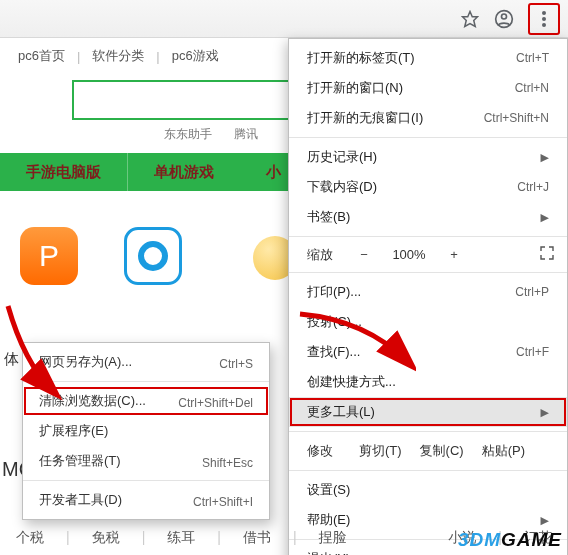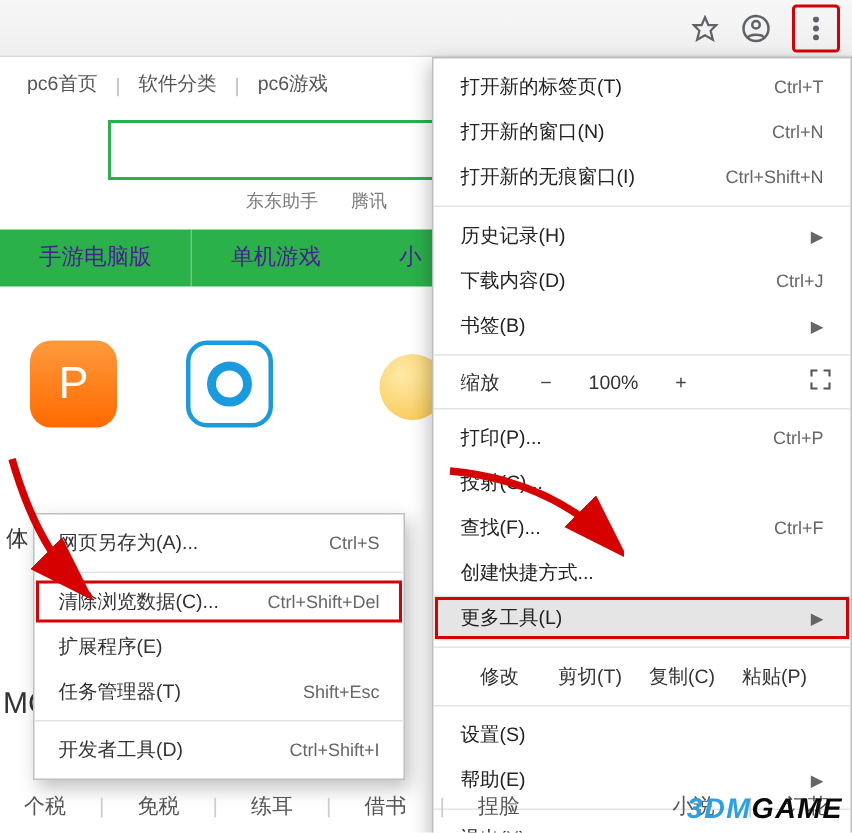--- a/index.html
+++ b/index.html
@@ -11,21 +11,21 @@
   .dots-wrap { border:2px solid #d60000; border-radius:3px; padding:4px; }
 
   .navrow { height: 36px; display: flex; align-items: center; gap: 12px; padding: 0 18px; color:#555; }
   .navrow .sep { color: #bbb; }
   .navrow a { color:#555; }
 
   .searcharea { padding: 6px 72px 10px 72px; position: relative; text-align: center; }
   .searchbox { border: 2px solid #2bb14a; height: 40px; }
   .subhints { display:flex; gap:22px; color:#7a7a7a; font-size:12px; padding:6px 0 0 92px; }
 
-  .greenbar { background:#2bb14a; height:38px; display:flex; align-items:flex-end; color:#4c1d95; font-size:15px; }
+  .greenbar { background:#2bb14a; height:38px; display:flex; align-items:flex-end; color:#7f1d1d; font-size:15px;font-weight:bold; }
   .greenbar .gtab { padding:0 26px; line-height:38px; }
   .greenbar .gtab:first-child { border-right:1px solid rgba(255,255,255,0.3);}
 
   .appgrid { display:flex; gap:46px; padding:36px 0 0 20px; }
   .appicon { width:58px; height:58px; border-radius:14px; display:flex; align-items:center; justify-content:center; font-size:30px; color:#fff; }
   .ico1 { background:linear-gradient(#ff9a3c,#ff6a00); }
   .ico2 { background:#fff; border:3px solid #1a9be0; }
   .ico2 .inner{ width:30px; height:30px; border:6px solid #1a9be0; border-radius:50%; }
 
   .footlinks { position:absolute; bottom:8px; left:10px; right:10px; display:flex; gap:16px; font-size:14px; color:#555;}
@@ -37,28 +37,28 @@
   .menu .mi { display:flex; align-items:center; justify-content:space-between; padding:6px 18px; font-size:13px; color:#222; white-space:nowrap; }
   .menu .mi .label { flex:1; }
   .menu .mi .sc { color:#666; font-size:12px;text-align:right; }
   .menu .mi .arrow { color:#666; font-size:11px; margin-left:6px;}
   .menu .hr { height:1px; background:#e3e3e3; margin:4px 0; }
   .menu .zoomrow { display:flex; align-items:center; padding:4px 12px 4px 18px; gap:8px;justify-content:flex-end;}
   .menu .zoomrow .zlabel{ flex:0 0 auto; margin-right:10px;}
   .menu .zoomrow .btn { width:26px; text-align:center; color:#444; }
   .menu .zoomrow .pct { width:48px; text-align:center;}
   .menu .zoomrow .full { margin-left:auto; }
-  .menu .editrow { display:flex; padding:6px 18px; gap: 6px; align-items:center;margin-left:13px; }
+  .menu .editrow { display:flex; padding:6px 18px; gap: 6px; align-items:center; }
   .menu .editrow .elabel { margin-right:14px;}
   .menu .editrow .ecmd { padding: 0 6px; }
   .menu .mi.highlight { outline:2px solid #d60000; outline-offset:-3px; background:#e5e5e5; }
 
   
   .submenu { position:absolute; top:342px; left:22px; width:248px; background:#fff; border:1px solid #bfbfbf; box-shadow: 3px 5px 12px rgba(0,0,0,.25); padding:4px 0; }
-  .submenu .mi { display:flex; align-items:center; justify-content:space-between; padding:6px 16px; font-size:13px;}
+  .submenu .mi { display:flex; align-items:flex-end; justify-content:space-between; padding:6px 16px; font-size:13px;}
   .submenu .mi .sc { color:#666; font-size:12px;}
   .submenu .hr { height:1px; background:#e3e3e3; margin:4px 0; }
   .submenu .mi.highlight { outline:2px solid #d60000; outline-offset:-3px; }
 
   .idm { position:absolute; top:42px; right:150px; width:26px; height:26px; border-radius:50%; background:radial-gradient(circle at 35% 35%,#bde17a,#3c9a2f); box-shadow:0 1px 2px rgba(0,0,0,.4);}
   .idm:after{content:""; position:absolute; top:5px; left:6px; width:12px; height:8px; border:2px solid #0a4; border-bottom:none; border-radius:7px 7px 0 0;}
 
   .arrow-svg { position:absolute; pointer-events:none; }
   .arrow1 { left:4px; top:302px; }
   .arrow2 { right:152px; top:310px; }

